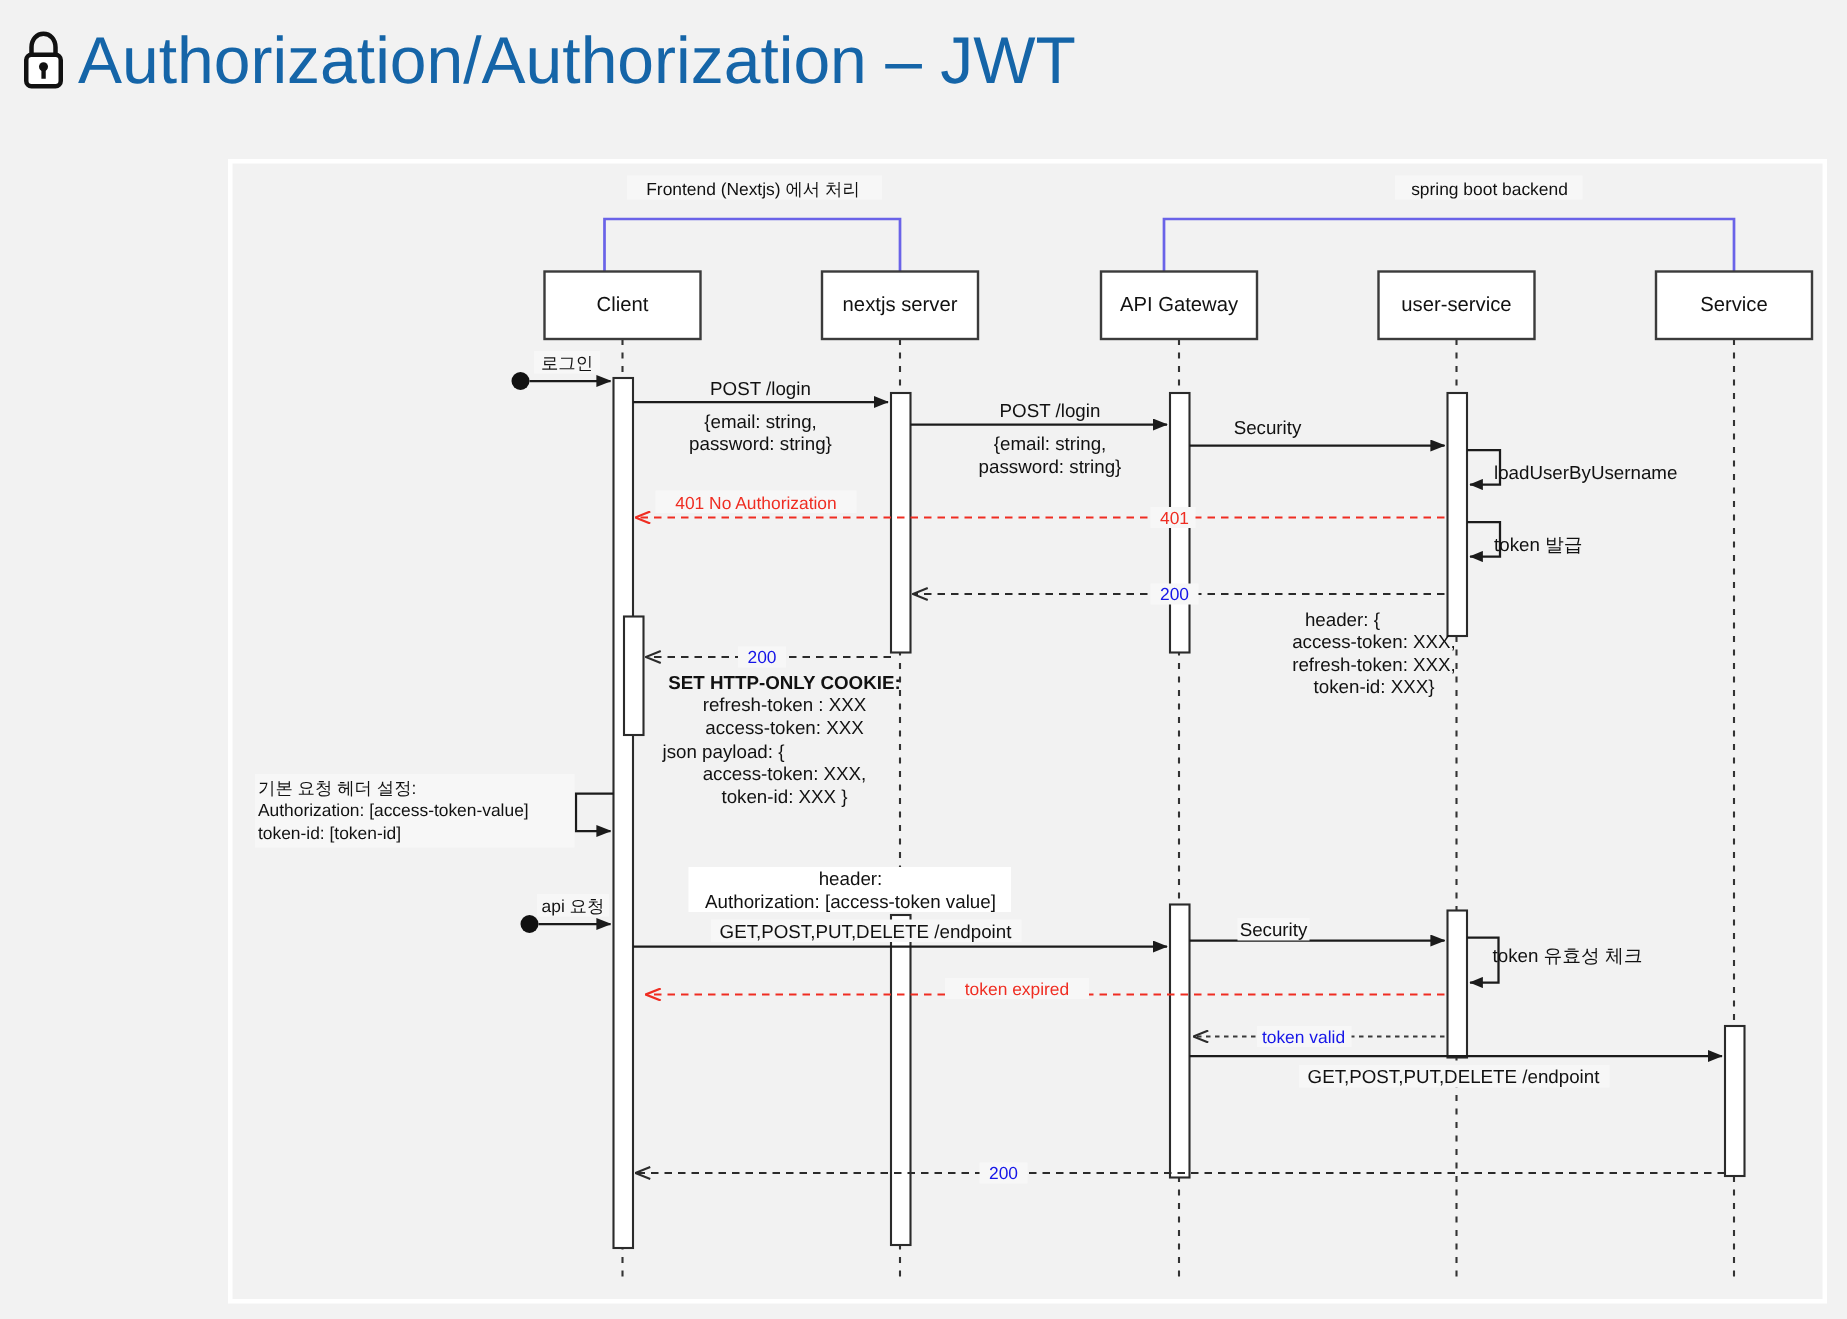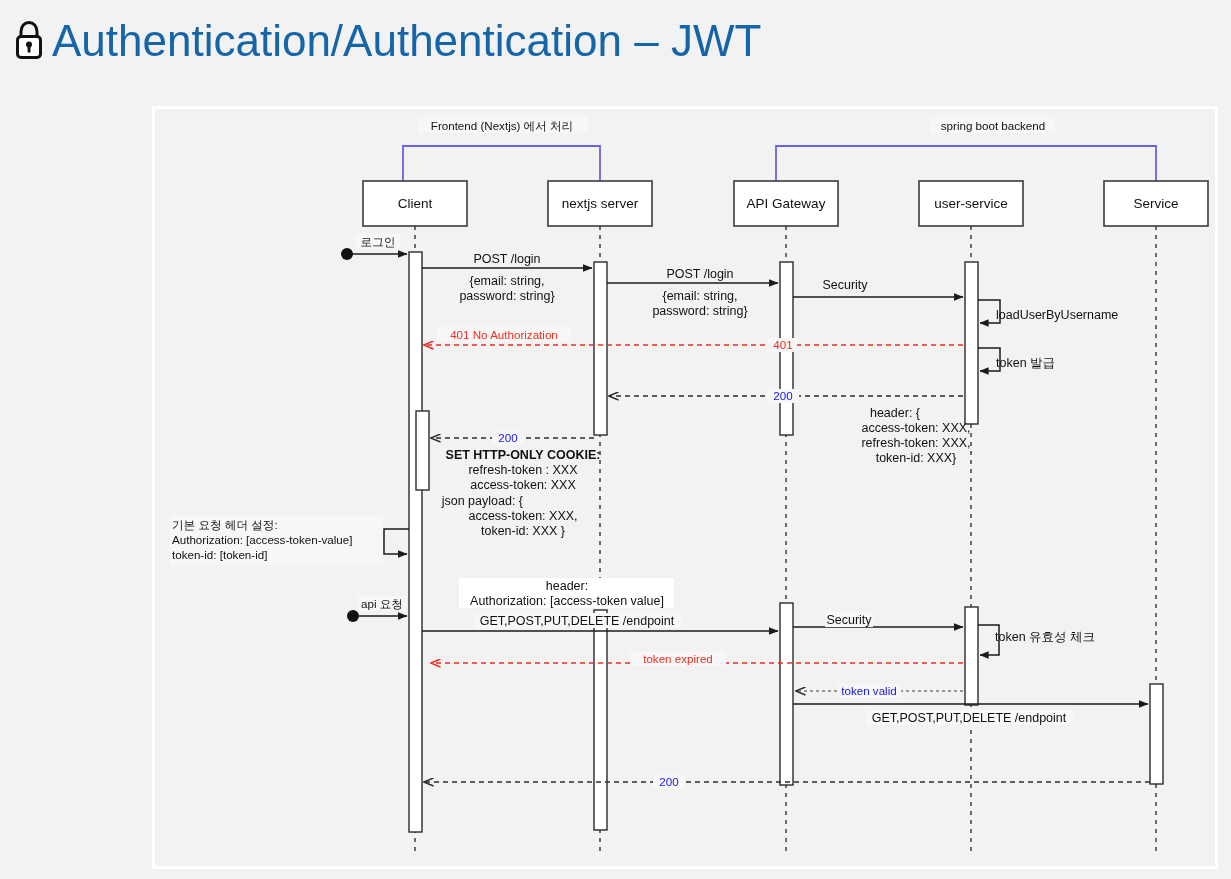--- a/index.html
+++ b/index.html
@@ -139,21 +139,21 @@
 
 <div id="page-title">
   <span class="lock">
     <svg viewBox="0 0 34 44" width="34" height="44" aria-hidden="true">
       <path d="M9 18 V12.5 C9 7 12.6 3.5 17 3.5 C21.4 3.5 25 7 25 12.5 V18" fill="none" stroke="#111111" stroke-width="3"></path>
       <rect x="5.5" y="17.5" width="23" height="21" rx="3.5" fill="#ffffff" stroke="#111111" stroke-width="3"></rect>
       <circle cx="17" cy="25.5" r="3" fill="#111111"></circle>
       <rect x="15.6" y="26" width="2.9" height="7.5" fill="#111111"></rect>
     </svg>
   </span>
-  <span class="title-text">Authentication/Authentication – JWT</span>
+  <span class="title-text">Authorization/Authorization – JWT</span>
 </div>
 
 <div id="diagram-frame"></div>
 
 <svg id="seq-svg" viewBox="0 0 1231 879">
   <defs>
     <marker id="arrHeadSolid" markerWidth="10" markerHeight="8" refX="9.4" refY="4" orient="auto" markerUnits="userSpaceOnUse">
       <path d="M0,0 L10,4 L0,8 z" fill="#1b1b1b"></path>
     </marker>
     <marker id="arrHeadRed" markerWidth="10" markerHeight="8" refX="9.4" refY="4" orient="auto" markerUnits="userSpaceOnUse">

